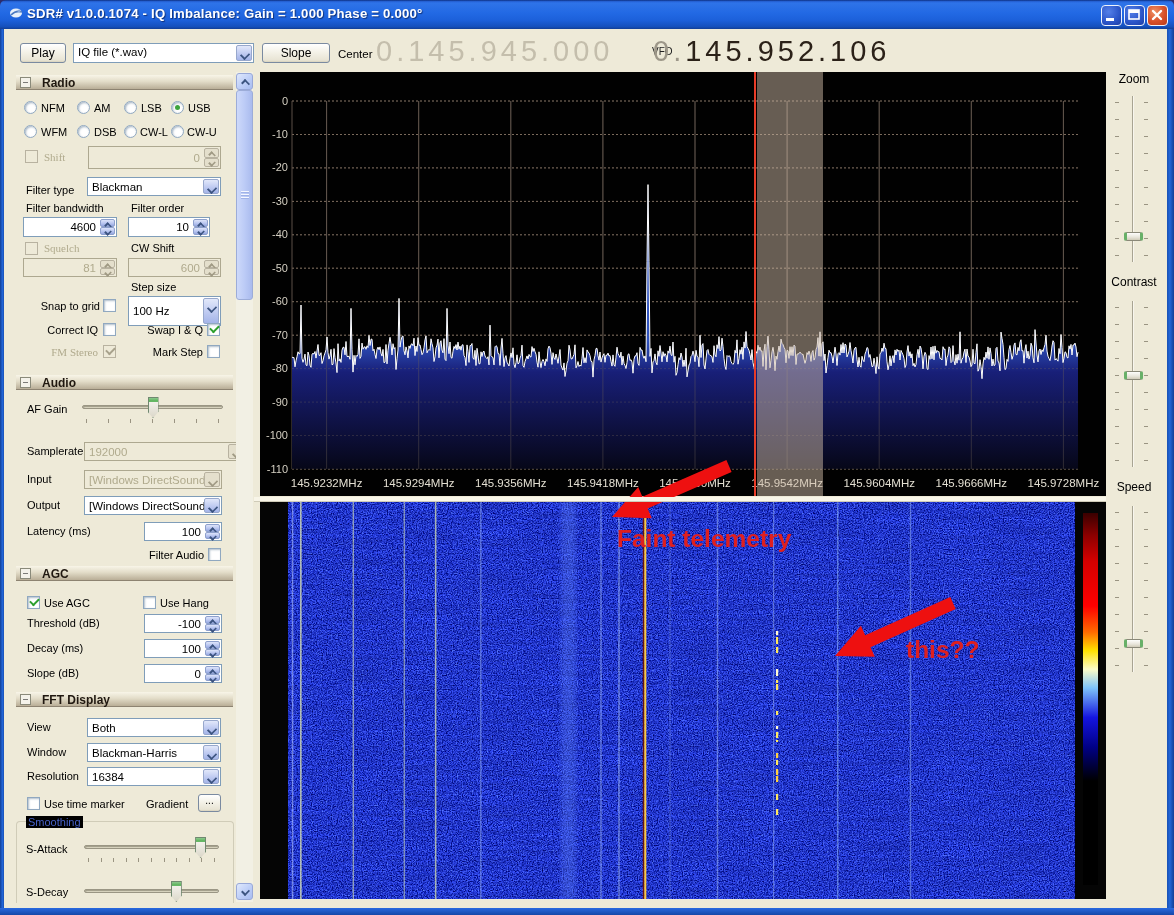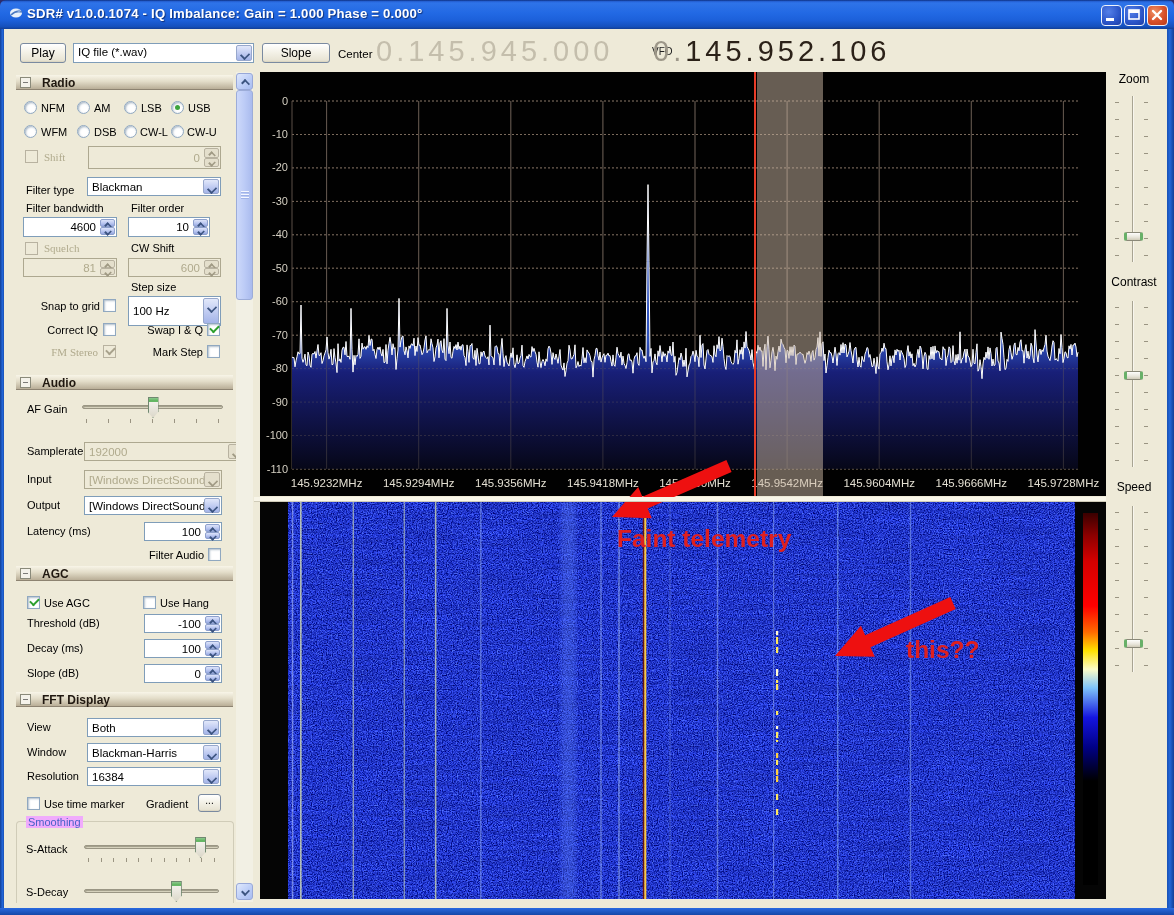--- a/index.html
+++ b/index.html
@@ -340,21 +340,21 @@
 <span class="lbl" style="left:27px;top:770px">Resolution</span>
 <div class="combo" style="left:87px;top:767px;width:134px;height:19px">
     <span class="txt">16384</span>
     <span class="cbtn"></span>
   </div>
 <span class="cb" style="left:27px;top:797px"></span>
 <span class="lbl" style="left:44px;top:798px">Use  time marker</span>
 <span class="lbl" style="left:146px;top:798px">Gradient</span>
 <div class="xpbtn" style="left:198px;top:794px;width:23px;height:18px;font-size:10px;line-height:12px">...</div>
 <div id="grp-smooth"></div>
-<span class="lbl blue" style="left:26px;top:816px;background:#f0abfc;padding:0 2px">Smoothing</span>
+<span class="lbl blue" style="left:26px;top:816px;background:#000000;padding:0 2px">Smoothing</span>
 <span class="lbl" style="left:26px;top:843px">S-Attack</span>
 <div class="hslider" style="left:84px;top:838px;width:135px;height:18px">
     <div class="track"></div>
     <div class="hthumb" style="left:86%"></div>
   </div>
 <div class="hticks" style="left:88px;top:858px;width:127px">
 <span></span>
     <span></span>
     <span></span>
     <span></span>

